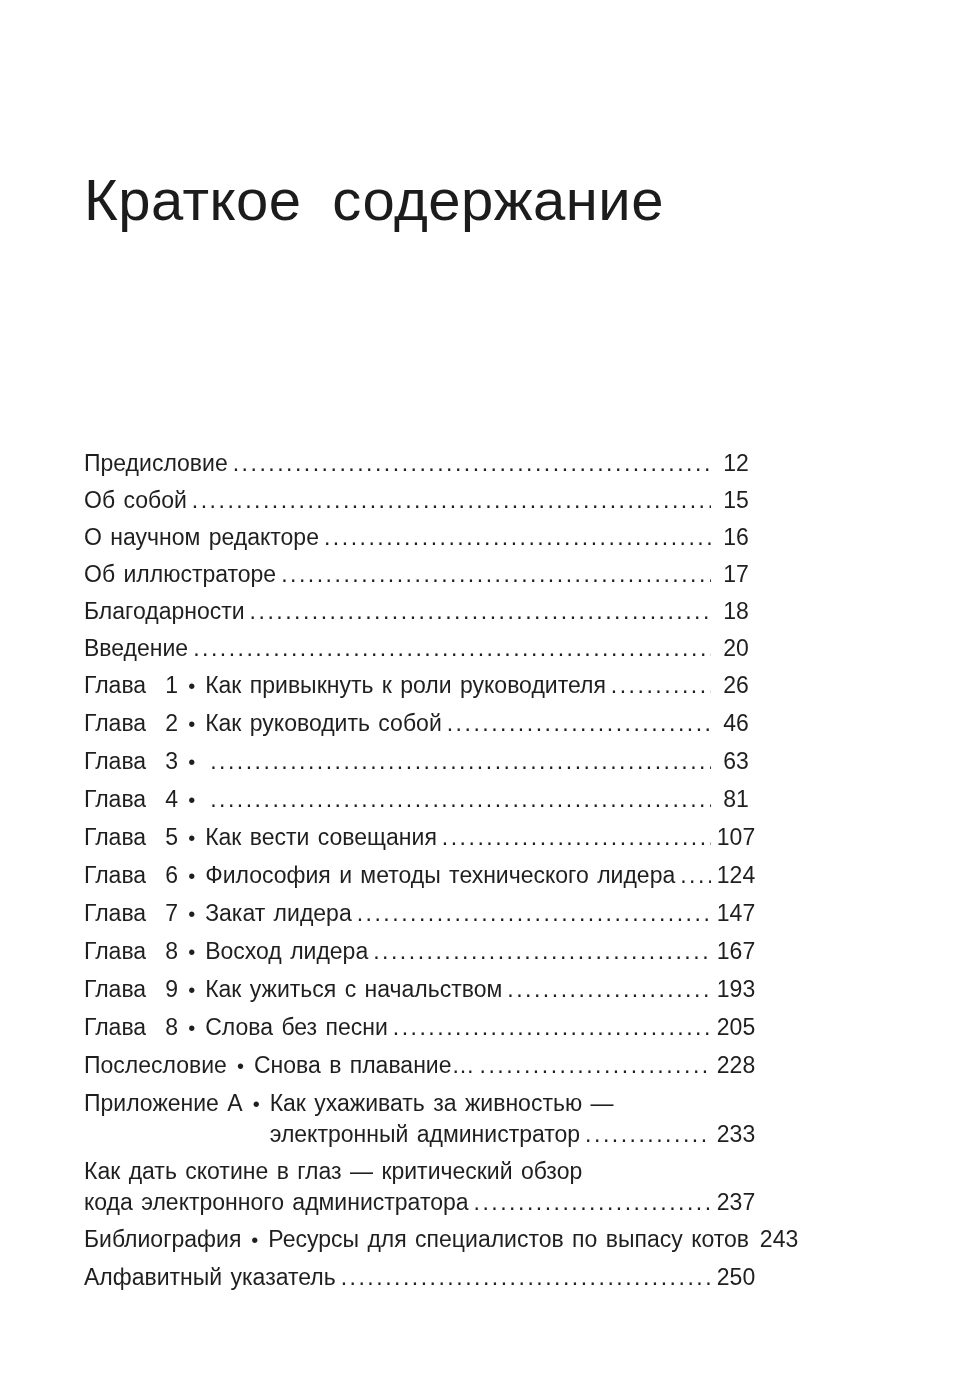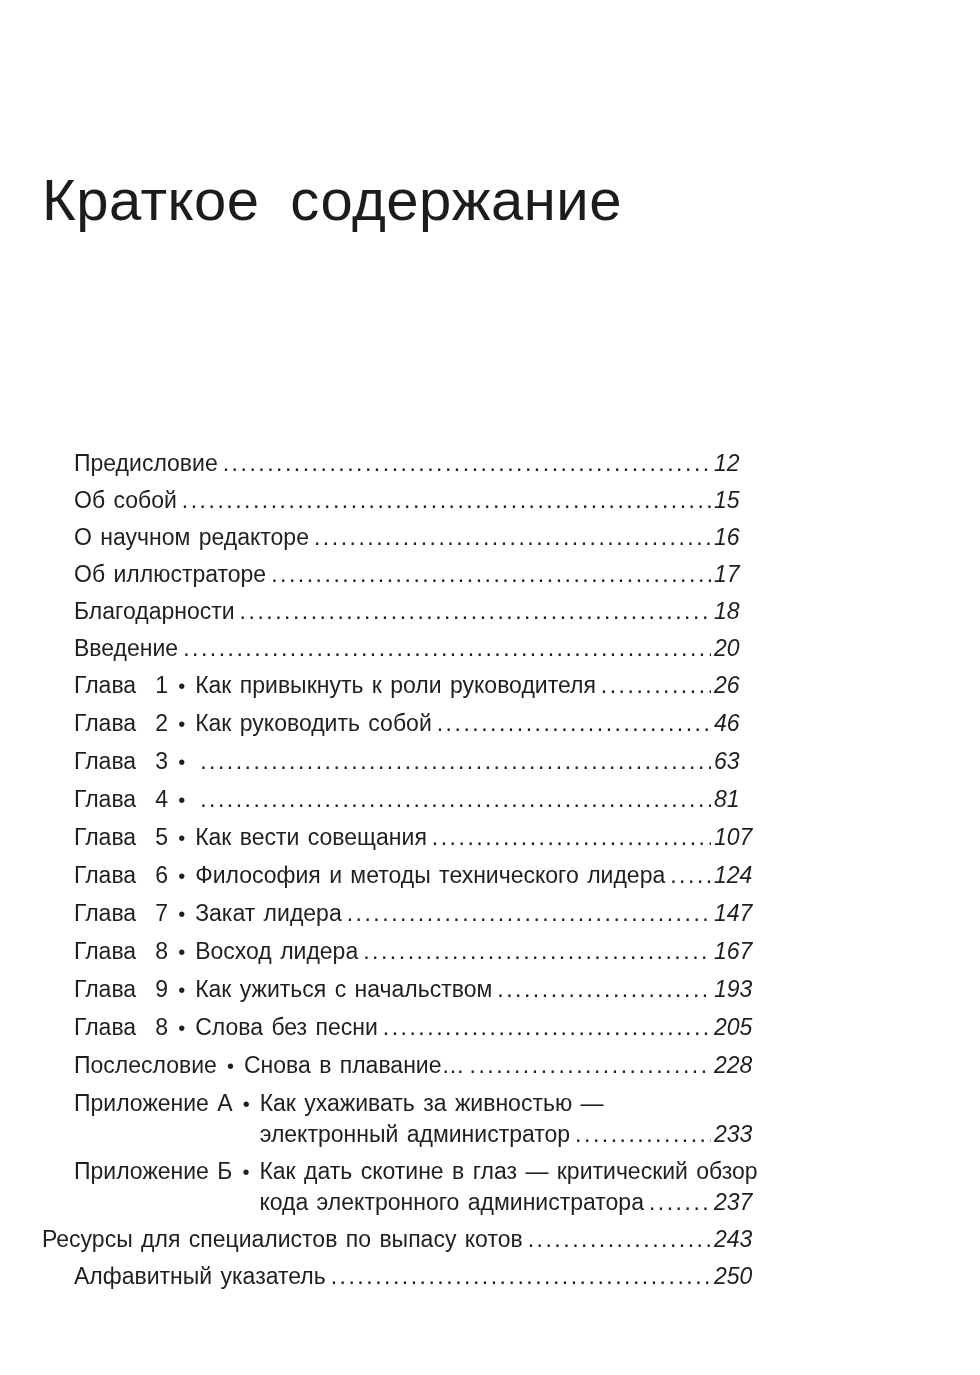--- a/index.html
+++ b/index.html
@@ -8,21 +8,21 @@
     background: #ffffff;
   }
   .page {
     position: relative;
     width: 868px;
     height: 1375px;
     box-sizing: border-box;
     background: #ffffff;
     color: #1f1f1f;
     font-family: "Liberation Sans", "DejaVu Sans", sans-serif;
-    padding: 168px 110px 0 42px;
+    padding: 168px 110px 0 84px;
     overflow: hidden;
   }
   h1.page-title {
     font-size: 58px;
     font-weight: 400;
     line-height: 1.1;
     margin: 0 0 216px 0;
     letter-spacing: 0.5px;
     word-spacing: 14px;
     color: #1c1c1c;
@@ -31,21 +31,20 @@
     font-size: 23px;
   }
   .row {
     display: flex;
     line-height: 31px;
     margin-bottom: 6px;
     word-spacing: 2px;
   }
   .head {
     white-space: nowrap;
-    margin-left: 32px;
   }
   .num {
     display: inline-block;
     width: 32px;
     text-align: right;
   }
   .bullet {
     margin: 0 10px;
     font-size: 20px;
   }
@@ -63,23 +62,22 @@
   .dots {
     flex: 1;
     min-width: 0;
     overflow: hidden;
     white-space: nowrap;
     letter-spacing: 2.5px;
     margin: 0 3px 0 5px;
   }
   .pg {
     min-width: 44px;
-    text-align: left;
+    text-align: center;
     white-space: nowrap;
-    font-style: italic;
   }
 </style>
 </head>
 <body>
 
 <div class="page">
   <h1 class="page-title">Краткое содержание</h1>
 
   <div class="toc" id="toc-list">
   <div class="row">
@@ -329,37 +327,37 @@
       </span>
       <span class="line l2">
         <span class="txt">электронный администратор</span>
         <span class="dots">............................................................................................................................................................................................................................</span>
         <span class="pg">233</span>
       </span>
     </span>
   </div>
 
   <div class="row">
-    <span class="head">
-      <span class="prefix">Приложение Б</span><span class="bullet">•</span>
-    </span>
     <span class="body">
       <span class="line l1">
         <span class="txt">Как дать скотине в глаз — критический обзор</span>
 
       </span>
       <span class="line l2">
         <span class="txt">кода электронного администратора</span>
         <span class="dots">............................................................................................................................................................................................................................</span>
         <span class="pg">237</span>
       </span>
     </span>
   </div>
 
   <div class="row">
+    <span class="head">
+      <span class="prefix">Библиография</span><span class="bullet">•</span>
+    </span>
     <span class="body">
       <span class="line l1">
         <span class="txt">Ресурсы для специалистов по выпасу котов</span>
         <span class="dots">............................................................................................................................................................................................................................</span>
         <span class="pg">243</span>
       </span>
 
     </span>
   </div>
 

